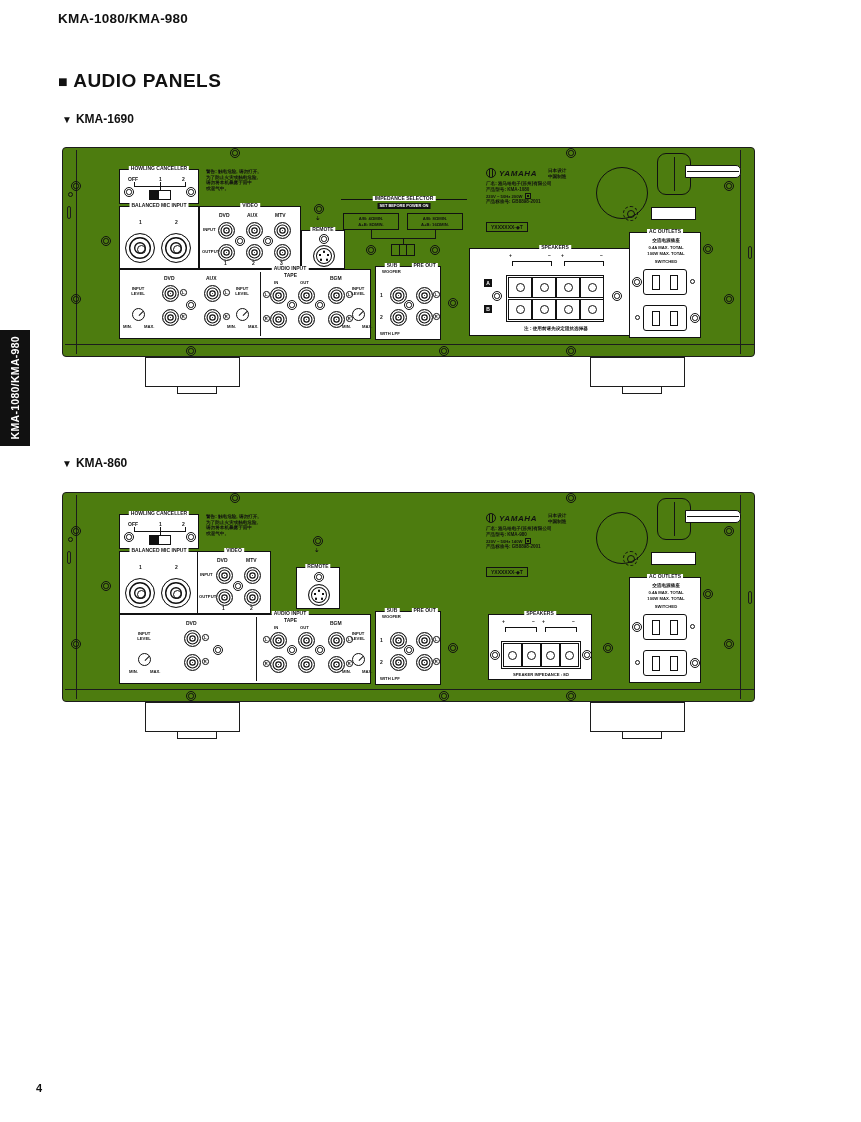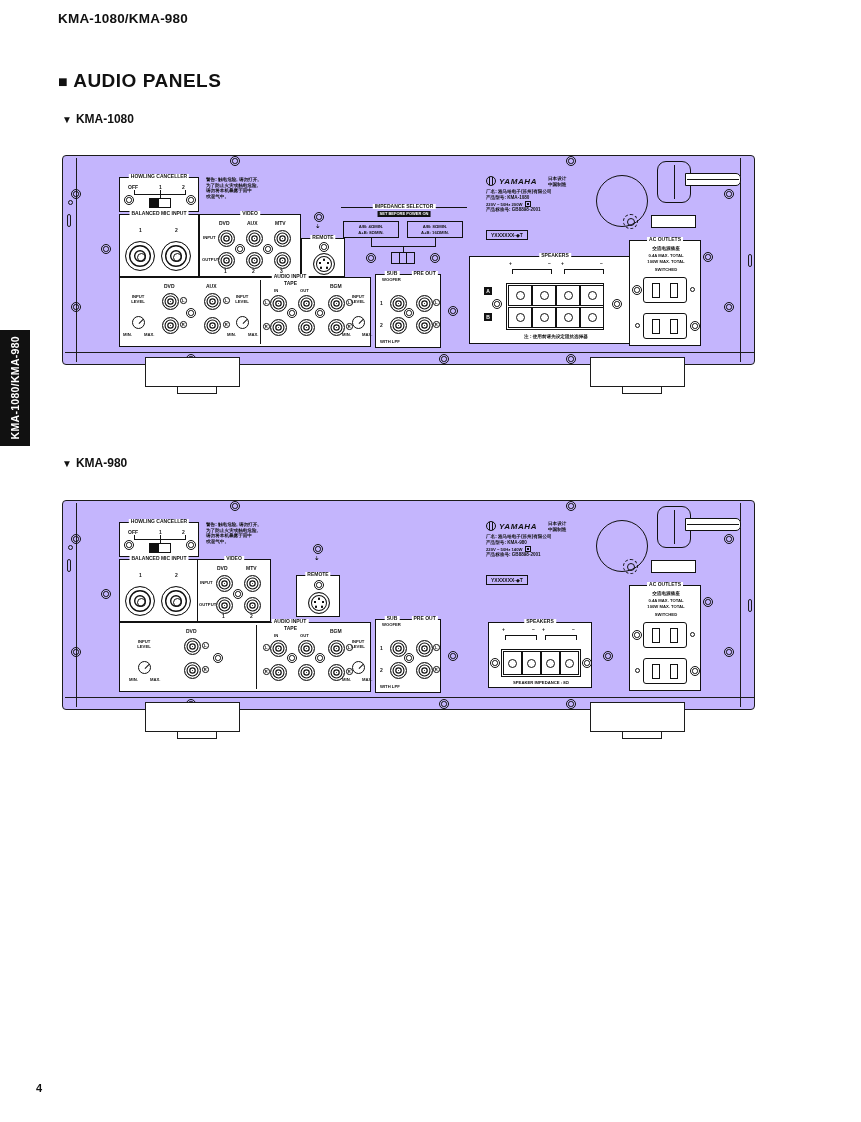--- a/index.html
+++ b/index.html
@@ -10,21 +10,21 @@
   .hdr { position:absolute; left:58px; top:11px; font-size:13.5px; font-weight:bold; letter-spacing:.2px; }
   .secttl { position:absolute; left:58px; top:70px; font-size:19px; font-weight:bold; letter-spacing:.5px; }
   .secttl .sq { font-size:16px; margin-right:5px; }
   .plabel { position:absolute; left:62px; font-size:12px; font-weight:bold; }
   .plabel .mk { font-size:10px; margin-right:4px; }
   .sidetab { position:absolute; left:0; top:330px; width:30px; height:116px; background:#111; color:#fff; display:flex; align-items:center; justify-content:center; }
   .sidetab span { writing-mode:vertical-rl; transform:rotate(180deg); font-size:10.5px; font-weight:bold; letter-spacing:.3px; }
   .pgnum { position:absolute; left:36px; top:1082px; font-size:11px; font-weight:bold; }
 
   .panel { position:absolute; left:62px; width:697px; height:252px; }
-  .chassis { position:absolute; left:0; top:0; width:693px; height:210px; border:1.6px solid #1c1c1c; border-radius:4px; background:#c4b5fd;margin-top:8px; }
+  .chassis { position:absolute; left:0; top:0; width:693px; height:210px; border:1.6px solid #1c1c1c; border-radius:4px; background:#4d7c0f; }
   .railL { position:absolute; left:13px; top:2px; bottom:2px; width:0; border-left:1px solid #1c1c1c; }
   .railR { position:absolute; right:13px; top:2px; bottom:2px; width:0; border-right:1px solid #1c1c1c; }
   .bstrip { position:absolute; left:2px; top:196px; width:689px; height:0; border-top:1px solid #1c1c1c; }
   .slot { position:absolute; width:4px; height:13px; border:1px solid #1c1c1c; border-radius:2px; }
   .dot { position:absolute; width:5px; height:5px; border:1px solid #111; border-radius:50%; }
 
   .bx { position:absolute; border:1.2px solid #111; background:#fff; }
   .bt { position:absolute; top:-4px; left:50%; transform:translateX(-50%); background:#fff; padding:0 2px; font-size:5px; font-weight:bold; white-space:nowrap; line-height:1; }
   .t { position:absolute; font-size:5px; font-weight:bold; line-height:1.2; white-space:nowrap; }
   .t4 { position:absolute; font-size:4.2px; font-weight:bold; line-height:1.25; white-space:nowrap; }
@@ -83,24 +83,24 @@
   .clampbar { position:absolute; border:1.5px solid #111; border-radius:0 5px 5px 0; }
 </style>
 </head>
 <body>
 
 <div class="hdr">KMA-1080/KMA-980</div>
 <div class="secttl">
   <span class="sq">■</span><span>AUDIO PANELS</span>
 </div>
 <div class="plabel" style="top:112px">
-  <span class="mk">▼</span><span>KMA-1080</span>
+  <span class="mk">▼</span><span>KMA-1690</span>
 </div>
 <div class="plabel" style="top:456px">
-  <span class="mk">▼</span><span>KMA-980</span>
+  <span class="mk">▼</span><span>KMA-860</span>
 </div>
 <div class="sidetab">
     <span>KMA-1080/KMA-980</span>
   </div>
 <div class="pgnum">4</div>
 
 <div class="panel" id="panel1080" style="top:147px">
  <div class="chassis">
   <div class="railL"></div>
   <div class="railR"></div>

